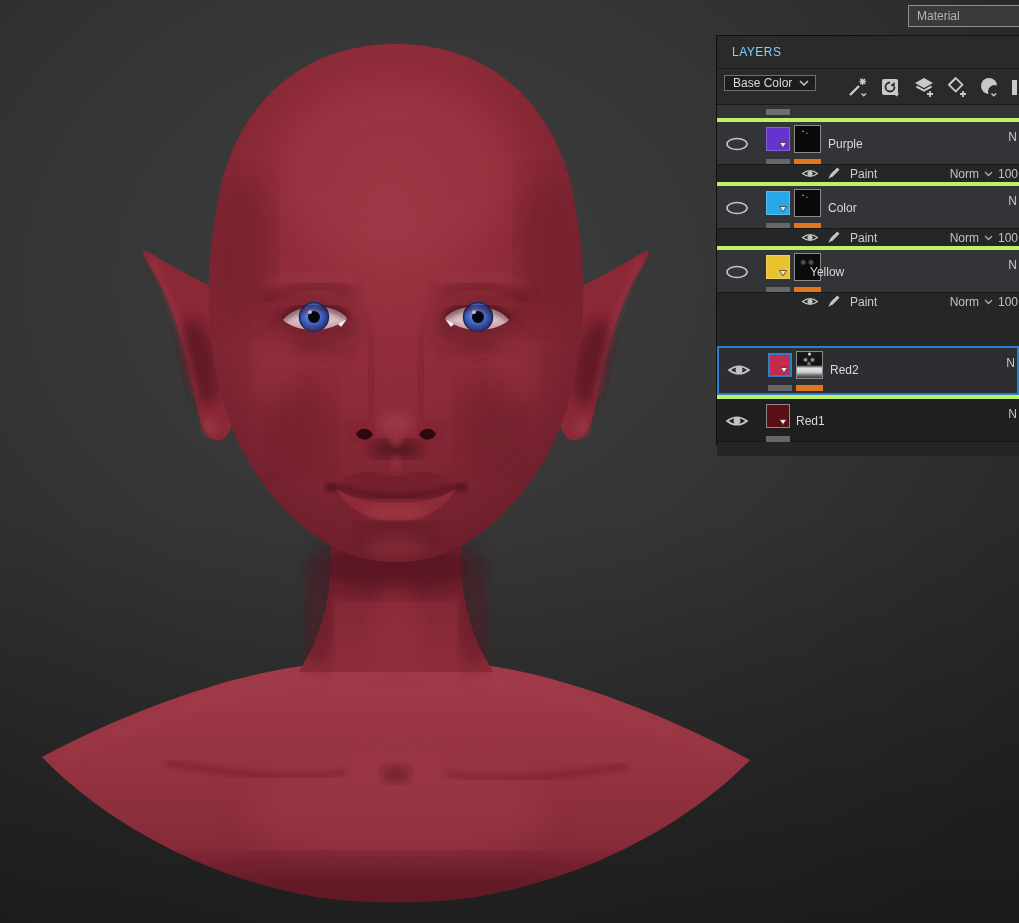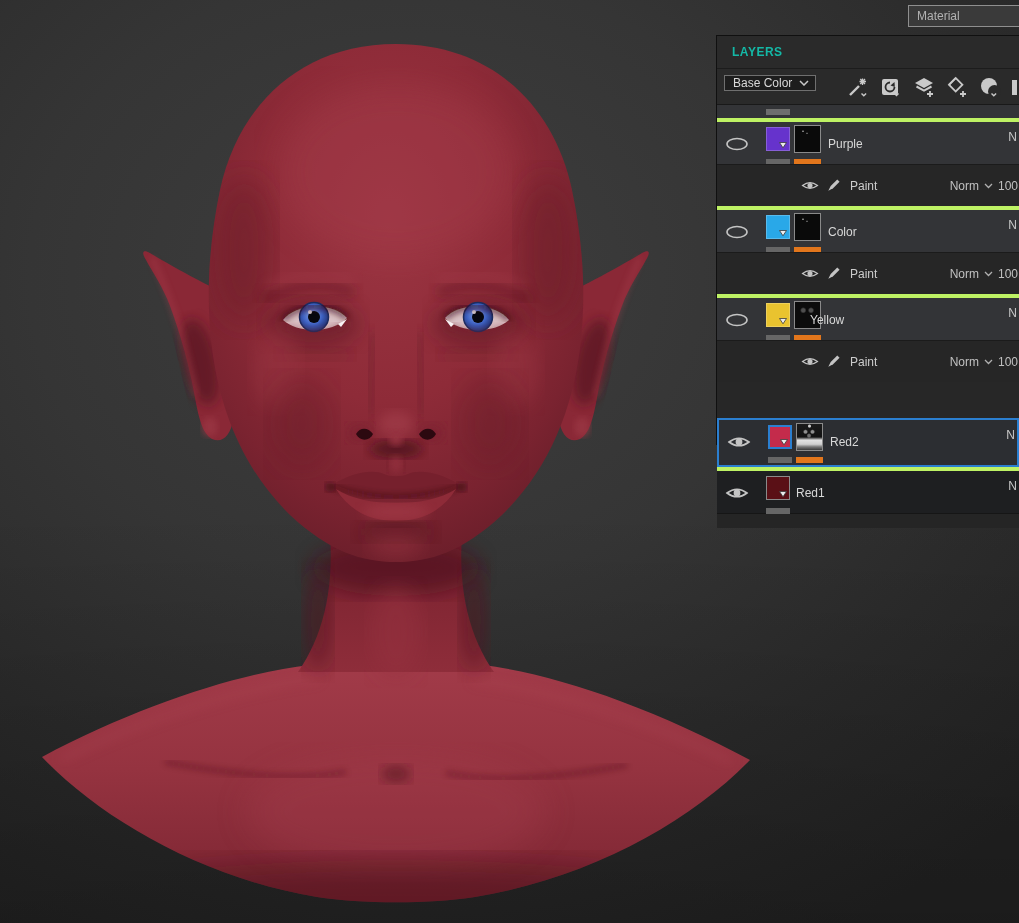--- a/index.html
+++ b/index.html
@@ -21,38 +21,38 @@
     color:#b2b2b2;font-size:12px;
   }
   
   .layers-panel{
     position:absolute;left:716px;top:35px;width:303px;height:410px;
     background:#272727;border-left:1px solid #101010;border-top:1px solid #101010;
     box-sizing:border-box;color:#d6d6d6;font-size:12px;
   }
   .panel-header{height:32px;display:flex;align-items:center;padding-left:15px;
     background:#2a2a2a;border-bottom:1px solid #1c1c1c;}
-  .panel-header span{font-weight:bold;letter-spacing:.5px;color:#14b8a6;font-size:12px;}
+  .panel-header span{font-weight:normal;letter-spacing:.5px;color:#7dd3fc;font-size:12px;}
   .panel-toolbar{height:35px;position:relative;background:#2a2a2a;border-bottom:1px solid #191919;}
   .channel-select{
     position:absolute;left:7px;top:6px;height:16px;min-width:78px;
     background:#1d1d1d;border:1px solid #6f6f6f;box-sizing:border-box;
     display:flex;align-items:center;gap:7px;padding:0 6px 0 8px;color:#d8d8d8;
   }
   .toolbar-icons{position:absolute;right:2px;top:4px;height:28px;display:flex;align-items:center;gap:9px;}
   .tbtn{width:24px;height:24px;display:flex;align-items:center;justify-content:center;}
   .icon-sliver{width:5px;height:15px;background:#c9c9c9;margin-left:1px;}
   
   .layer-list{position:relative;}
   .sliver-row{height:13px;background:#333437;position:relative;}
   .sliver-row .bar{position:absolute;left:49px;top:4px;width:24px;height:6px;}
   .layer-row{height:46px;position:relative;background:#333437;border-top:4px solid #bef264;box-sizing:border-box;}
   .layer-row.dark{background:#1e1f21;}
   .layer-row.selected{border:2px solid #2b7fd0;background:#2c2e32;height:49px;margin-top:36px;}
-  .paint-row{height:42px;position:relative;background:#262626;border-top:1px solid #1b1b1b;box-sizing:border-box;
+  .paint-row{height:18px;position:relative;background:#262626;border-top:1px solid #1b1b1b;box-sizing:border-box;
              display:flex;align-items:center;}
   .eye-toggle{position:absolute;left:8px;top:14px;width:24px;height:16px;}
   .swatch{position:absolute;left:49px;top:5px;width:24px;height:24px;box-sizing:border-box;
           border:1px solid rgba(255,255,255,.22);}
   .swatch.selected-swatch{border:2px solid #2b7fd0;}
   .fill-badge{position:absolute;right:1px;bottom:1px;}
   .mask-thumb{position:absolute;left:77px;top:3px;width:27px;height:28px;box-sizing:border-box;border:1px solid #8a8a8a;}
   .mask-black{background:
       radial-gradient(circle 1.5px at 32% 20%, #8a8a8a 0 35%, transparent 70%),
       radial-gradient(circle 1.5px at 48% 28%, #5c5c5c 0 35%, transparent 70%),

